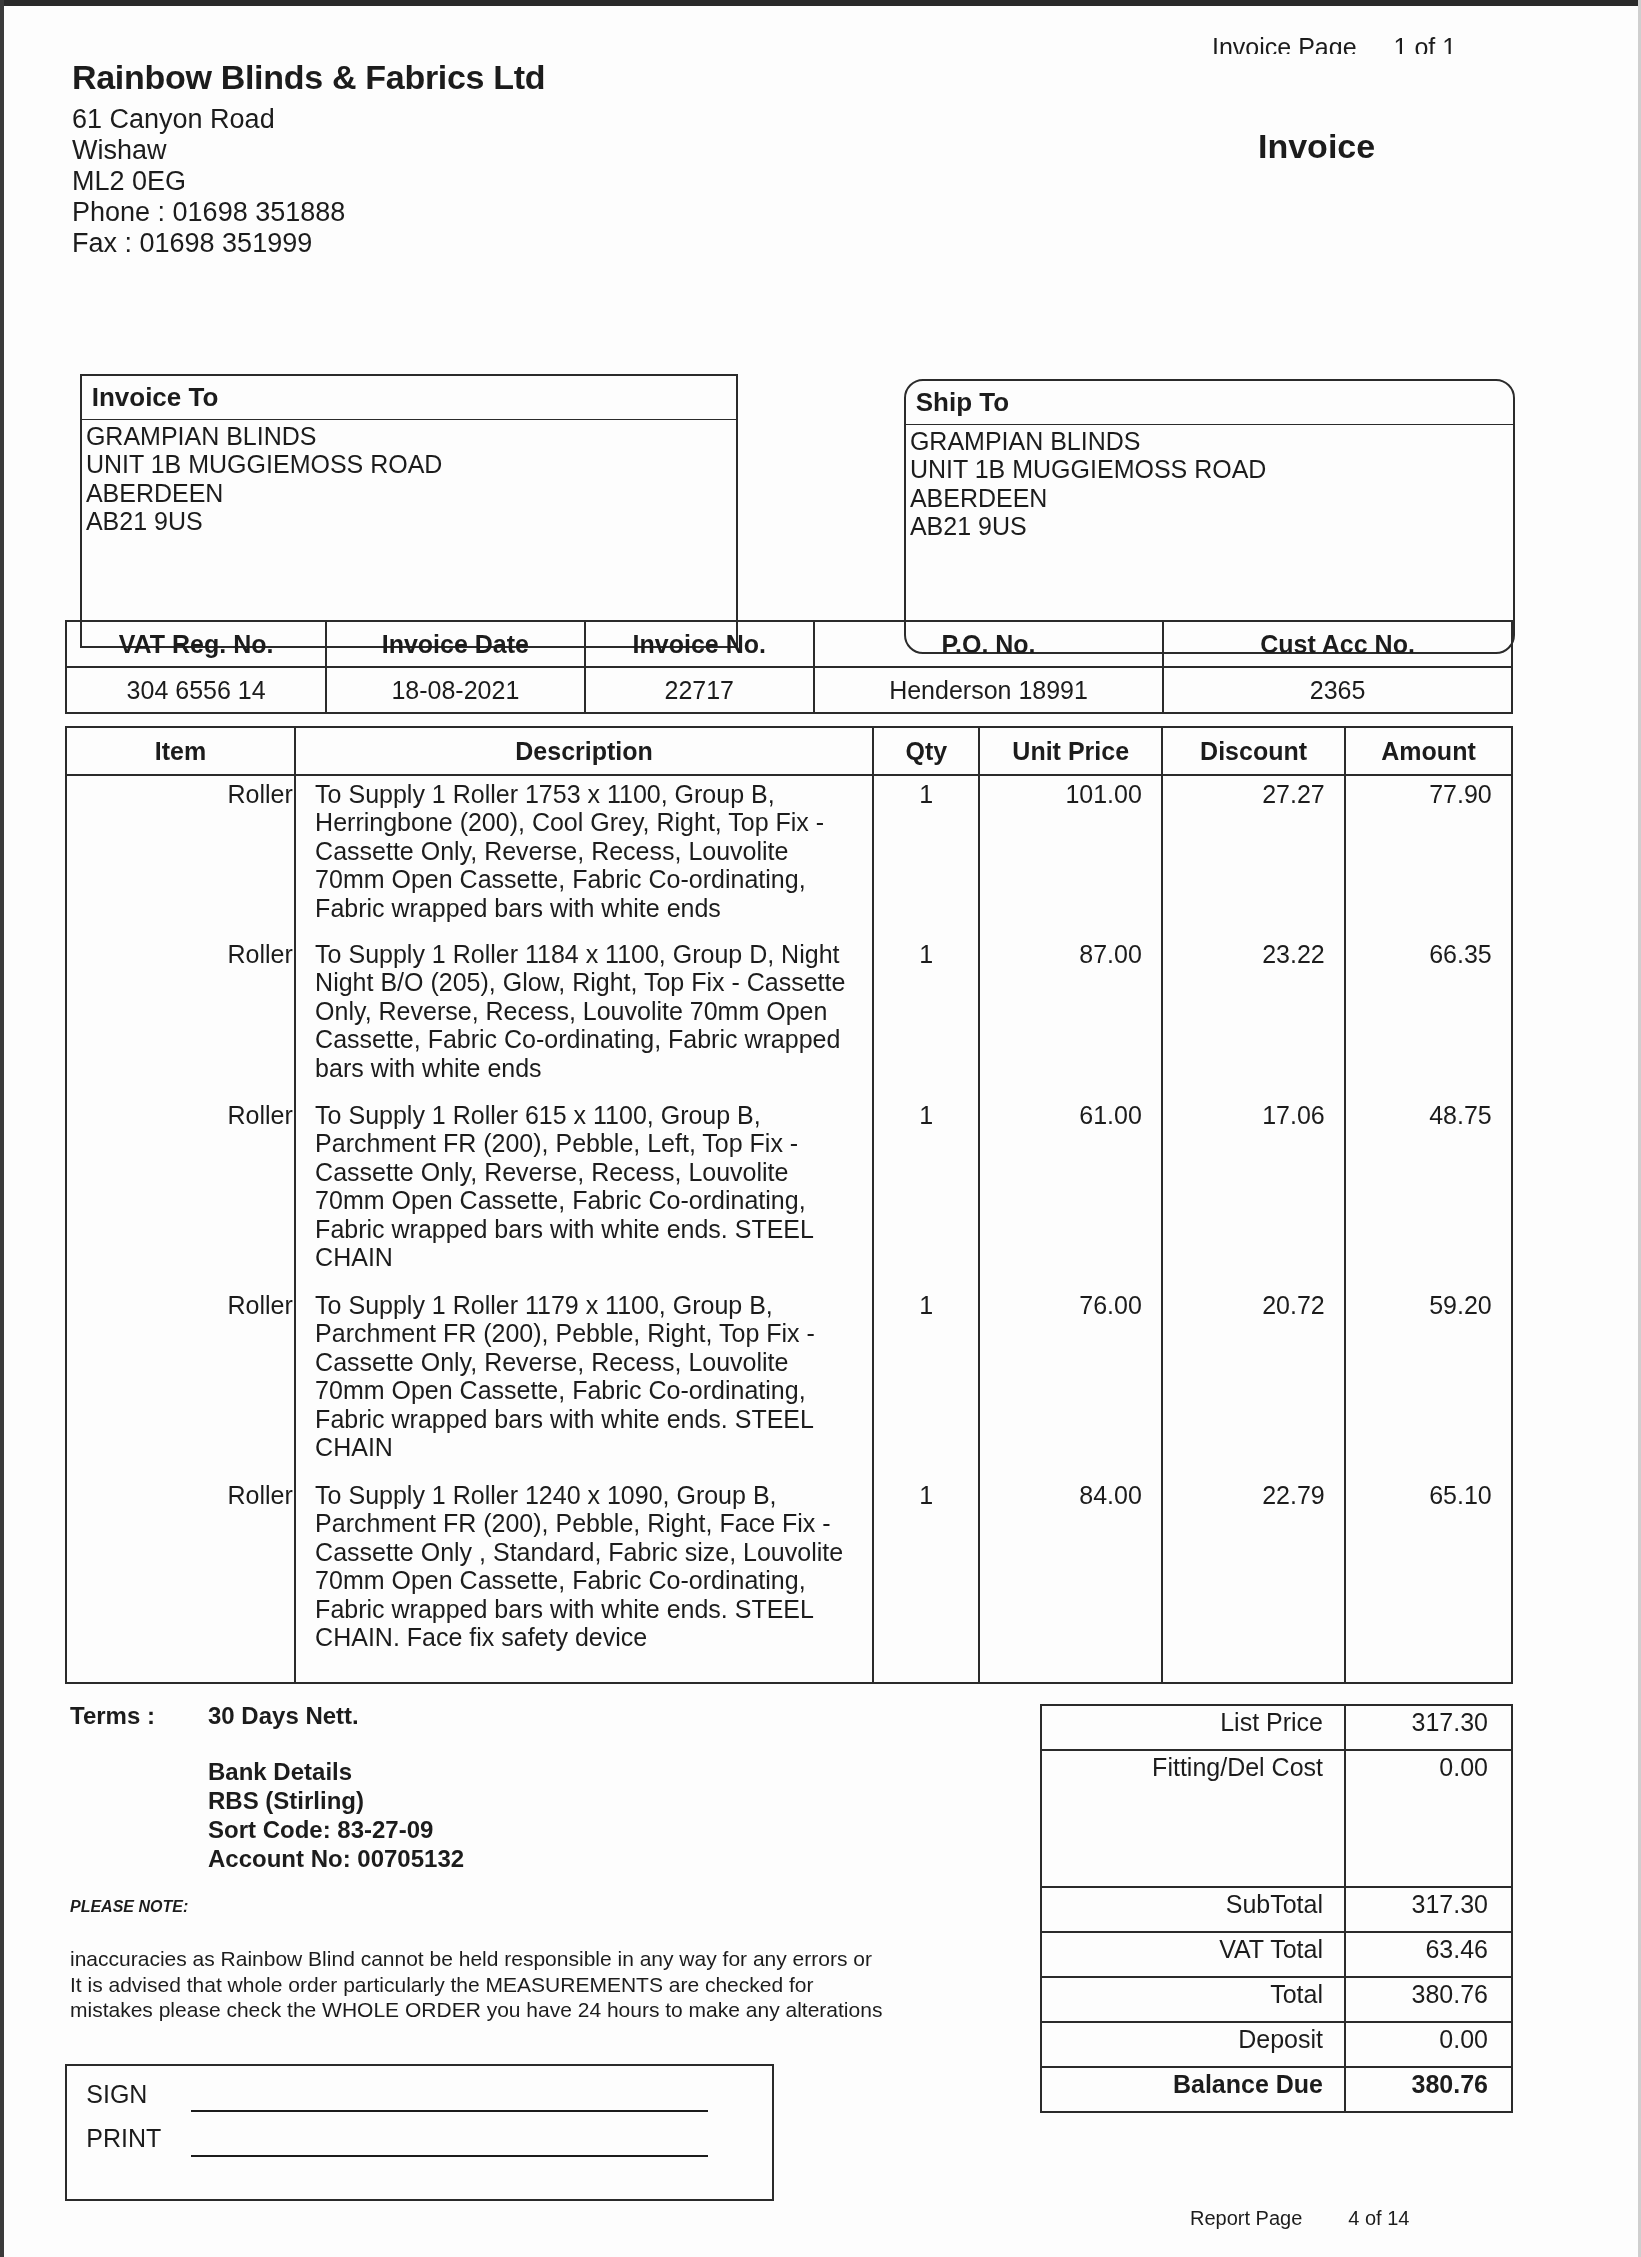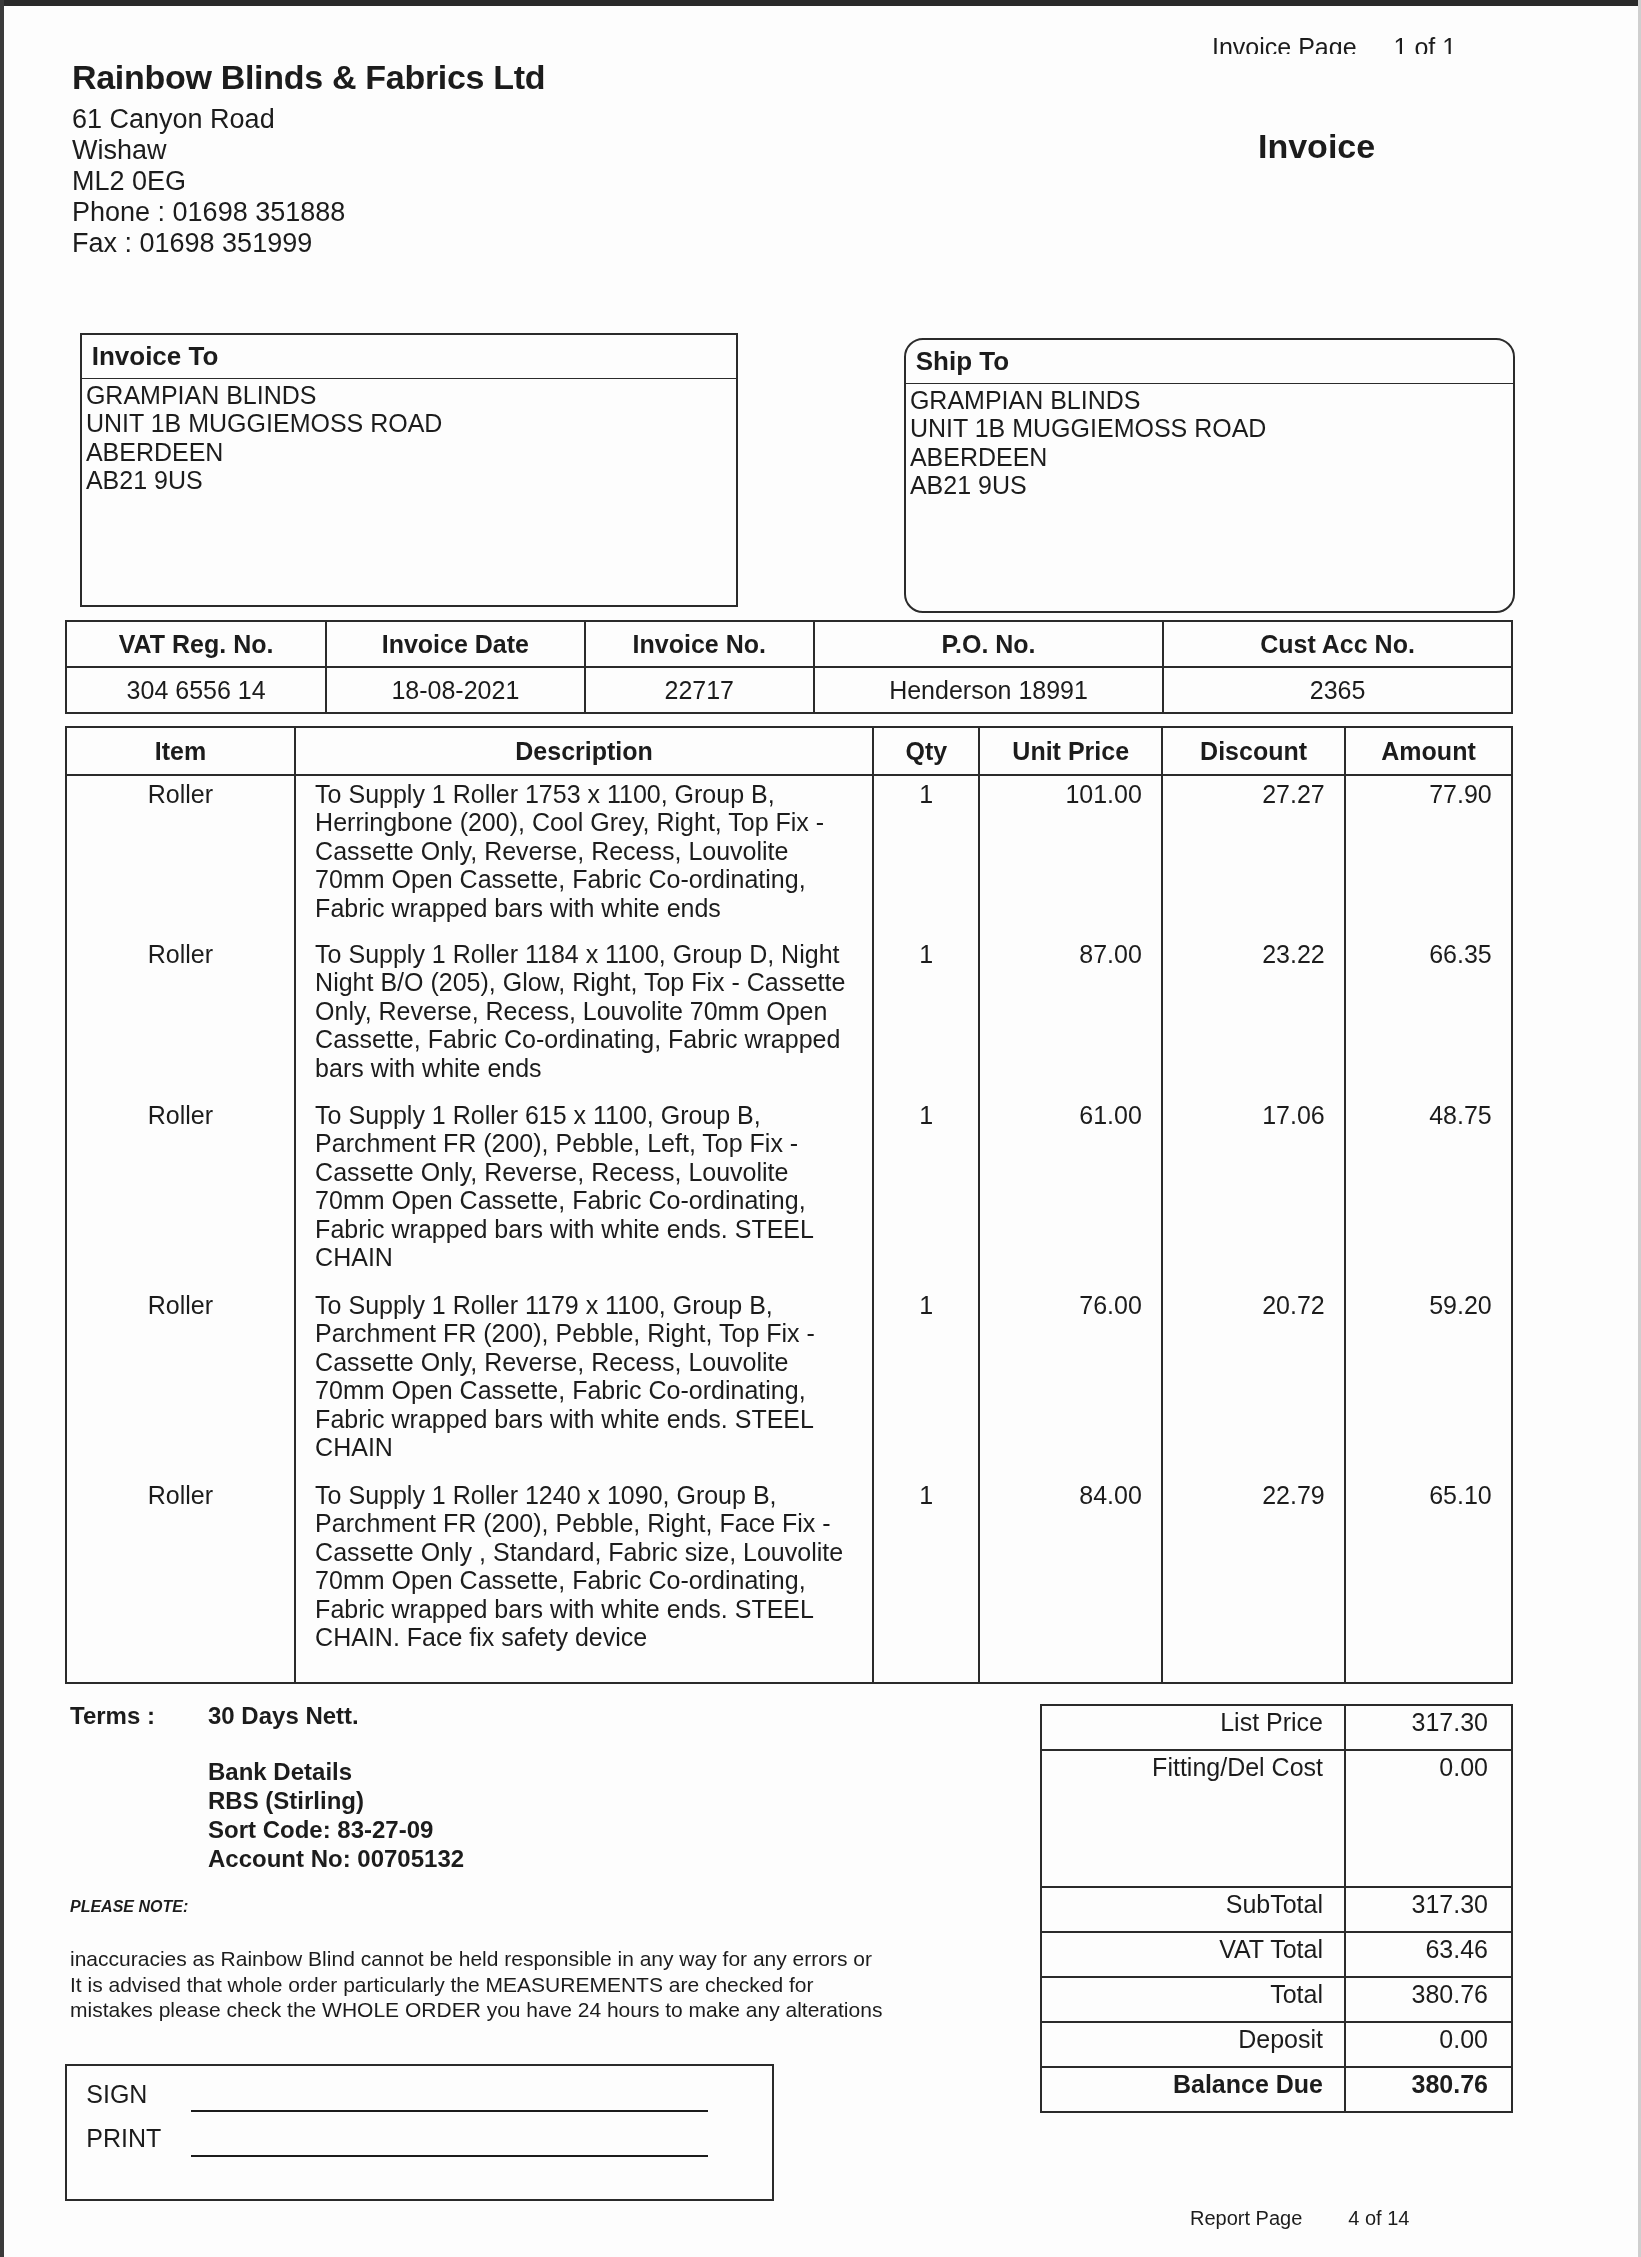--- a/index.html
+++ b/index.html
@@ -9,37 +9,37 @@
   .scanedge-left { position: absolute; left: 0; top: 0; width: 3.9px; height: 2257px; background: #3a3a3a; }
   .scanedge-right { position: absolute; right: 0; top: 0; width: 2.9px; height: 2257px; background: #cfcfcf; }
 
   .abs { position: absolute; }
   .company-name { left: 72px; top: 58px; font-size: 34px; font-weight: bold; letter-spacing: -0.3px; }
   .company-lines { left: 72px; top: 104px; font-size: 27px; line-height: 31px; }
   .invoice-page { left: 1212px; top: 33px; font-size: 25px; height: 21px; overflow: hidden; }
   .invoice-page span { display: inline-block; margin-right: 37px; }
   .invoice-title { left: 1258px; top: 127px; font-size: 34px; font-weight: bold; }
 
-  .addr-box { position: absolute; border: 2.9px solid #2b2b2b; box-sizing: border-box; }
+  .addr-box { position: absolute; border: 2.9px solid #2b2b2b; box-sizing: border-box; margin-top: 41px; }
   .addr-box .hdr { font-weight: bold; font-size: 26px; padding: 5.8px 7.7px 3.9px 9.7px; border-bottom: 1.9px solid #2b2b2b; height: 44px; box-sizing: border-box; }
   .addr-box .body { font-size: 25px; line-height: 28.5px; padding: 1.9px 3.9px; }
   .invoice-to { left: 80px; top: 333px; width: 658px; height: 274px; }
   .ship-to { left: 904px; top: 338px; width: 611px; height: 275px; border-radius: 19px; }
 
   table { border-collapse: collapse; }
   .meta { position: absolute; left: 65px; top: 620px; width: 1448px; }
   .meta td, .meta th { border: 2.4px solid #2b2b2b; text-align: center; font-size: 25px; }
   .meta th { font-weight: bold; height: 42px; }
   .meta td { height: 42px; }
 
   .items { position: absolute; left: 65px; top: 726px; width: 1448px; }
   .items th { border: 2.4px solid #2b2b2b; font-size: 25px; font-weight: bold; height: 44px; }
   .items td { border-left: 2.4px solid #2b2b2b; border-right: 2.4px solid #2b2b2b; font-size: 25px; vertical-align: top; padding-top: 3.9px; }
   .items tr.last td { border-bottom: 2.4px solid #2b2b2b; }
-  .items td.item { text-align: center; }
+  .items td.item { text-align: right; }
   .items td.desc { padding-left: 19.3px; padding-right: 9.7px; line-height: 28.5px; }
   .items td.qty { text-align: center; }
   .items td.num { text-align: right; padding-right: 19.3px; }
   .items tr.row td { padding-bottom: 3.9px; }
 
   .terms-label { left: 70px; top: 1702px; font-size: 24px; font-weight: bold; }
   .terms-value { left: 208px; top: 1702px; font-size: 24px; font-weight: bold; }
   .bank { left: 208px; top: 1757px; font-size: 24px; font-weight: bold; line-height: 29px; }
   .note-title { left: 70px; top: 1898px; font-size: 16px; font-weight: bold; font-style: italic; }
   .note-text { left: 70px; top: 1946px; font-size: 21px; line-height: 25.6px; width: 946px; }

